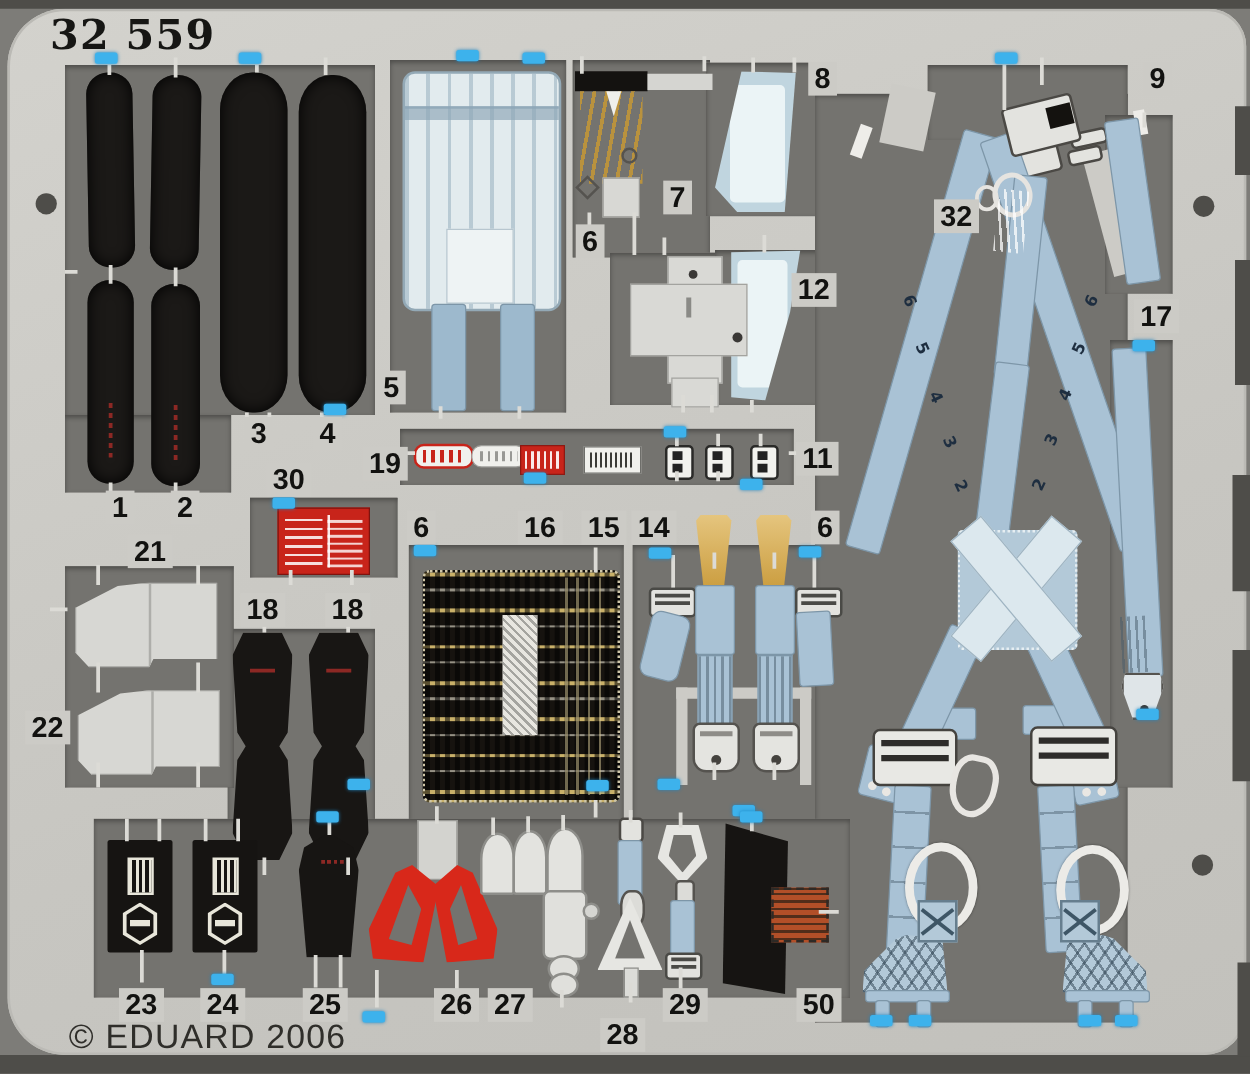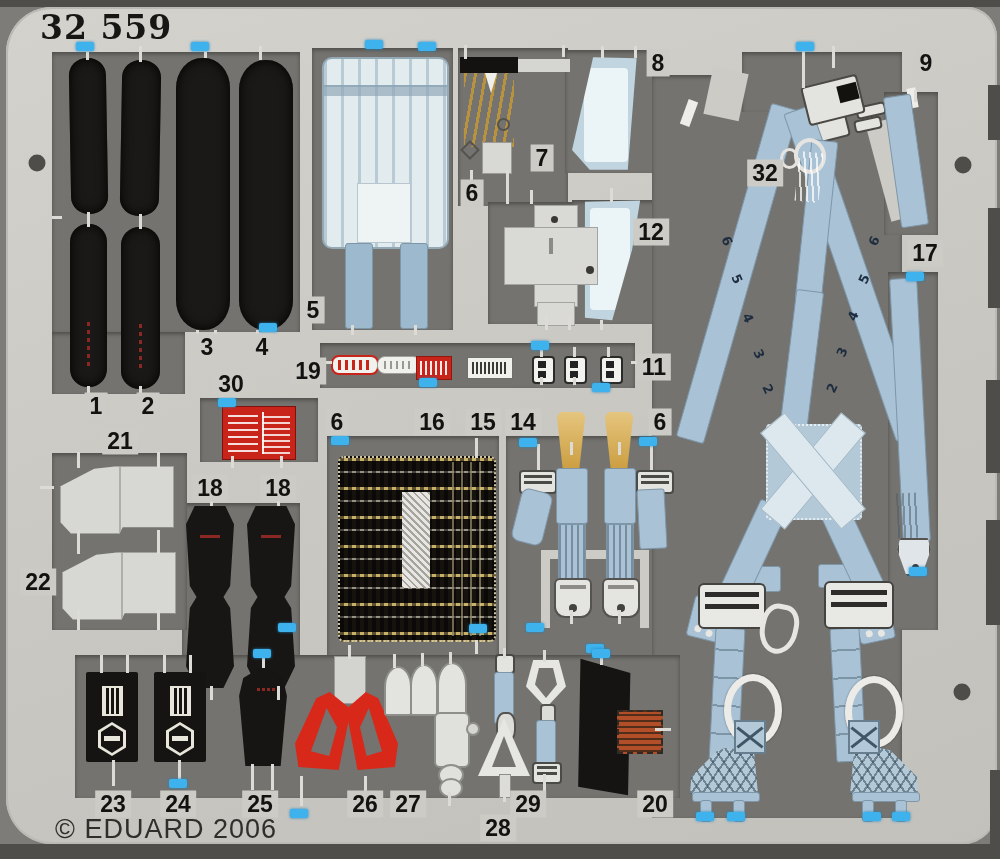--- a/index.html
+++ b/index.html
@@ -447,22 +447,22 @@
       <div class="plabel" style="left: 308px; top: 371px;">19</div>
       <div class="plabel" style="left: 231px; top: 384px;">30</div>
       <div class="plabel" style="left: 120px; top: 441px;">21</div>
       <div class="plabel" style="left: 38px; top: 582px;">22</div>
       <div class="plabel" style="left: 113px; top: 804px;">23</div>
       <div class="plabel" style="left: 178px; top: 804px;">24</div>
       <div class="plabel" style="left: 260px; top: 804px;">25</div>
       <div class="plabel" style="left: 365px; top: 804px;">26</div>
       <div class="plabel" style="left: 408px; top: 804px;">27</div>
       <div class="plabel" style="left: 498px; top: 828px;">28</div>
-      <div class="plabel" style="left: 528px; top: 804px;">29</div>
-      <div class="plabel" style="left: 655px; top: 804px;">20</div>
+      <div class="plabel" style="left: 548px; top: 804px;">29</div>
+      <div class="plabel" style="left: 655px; top: 804px;">50</div>
       <div class="plabel" style="left: 765px; top: 173px;">32</div>
       <div class="smark" style="left: 727px; top: 241px; transform: translate(-50%, -50%) rotate(65deg);">6</div>
       <div class="smark" style="left: 737px; top: 279px; transform: translate(-50%, -50%) rotate(65deg);">5</div>
       <div class="smark" style="left: 748px; top: 318px; transform: translate(-50%, -50%) rotate(65deg);">4</div>
       <div class="smark" style="left: 759px; top: 354px; transform: translate(-50%, -50%) rotate(65deg);">3</div>
       <div class="smark" style="left: 768px; top: 389px; transform: translate(-50%, -50%) rotate(65deg);">2</div>
       <div class="smark" style="left: 874px; top: 241px; transform: translate(-50%, -50%) rotate(-65deg);">6</div>
       <div class="smark" style="left: 864px; top: 279px; transform: translate(-50%, -50%) rotate(-65deg);">5</div>
       <div class="smark" style="left: 853px; top: 316px; transform: translate(-50%, -50%) rotate(-65deg);">4</div>
       <div class="smark" style="left: 842px; top: 352px; transform: translate(-50%, -50%) rotate(-65deg);">3</div>

